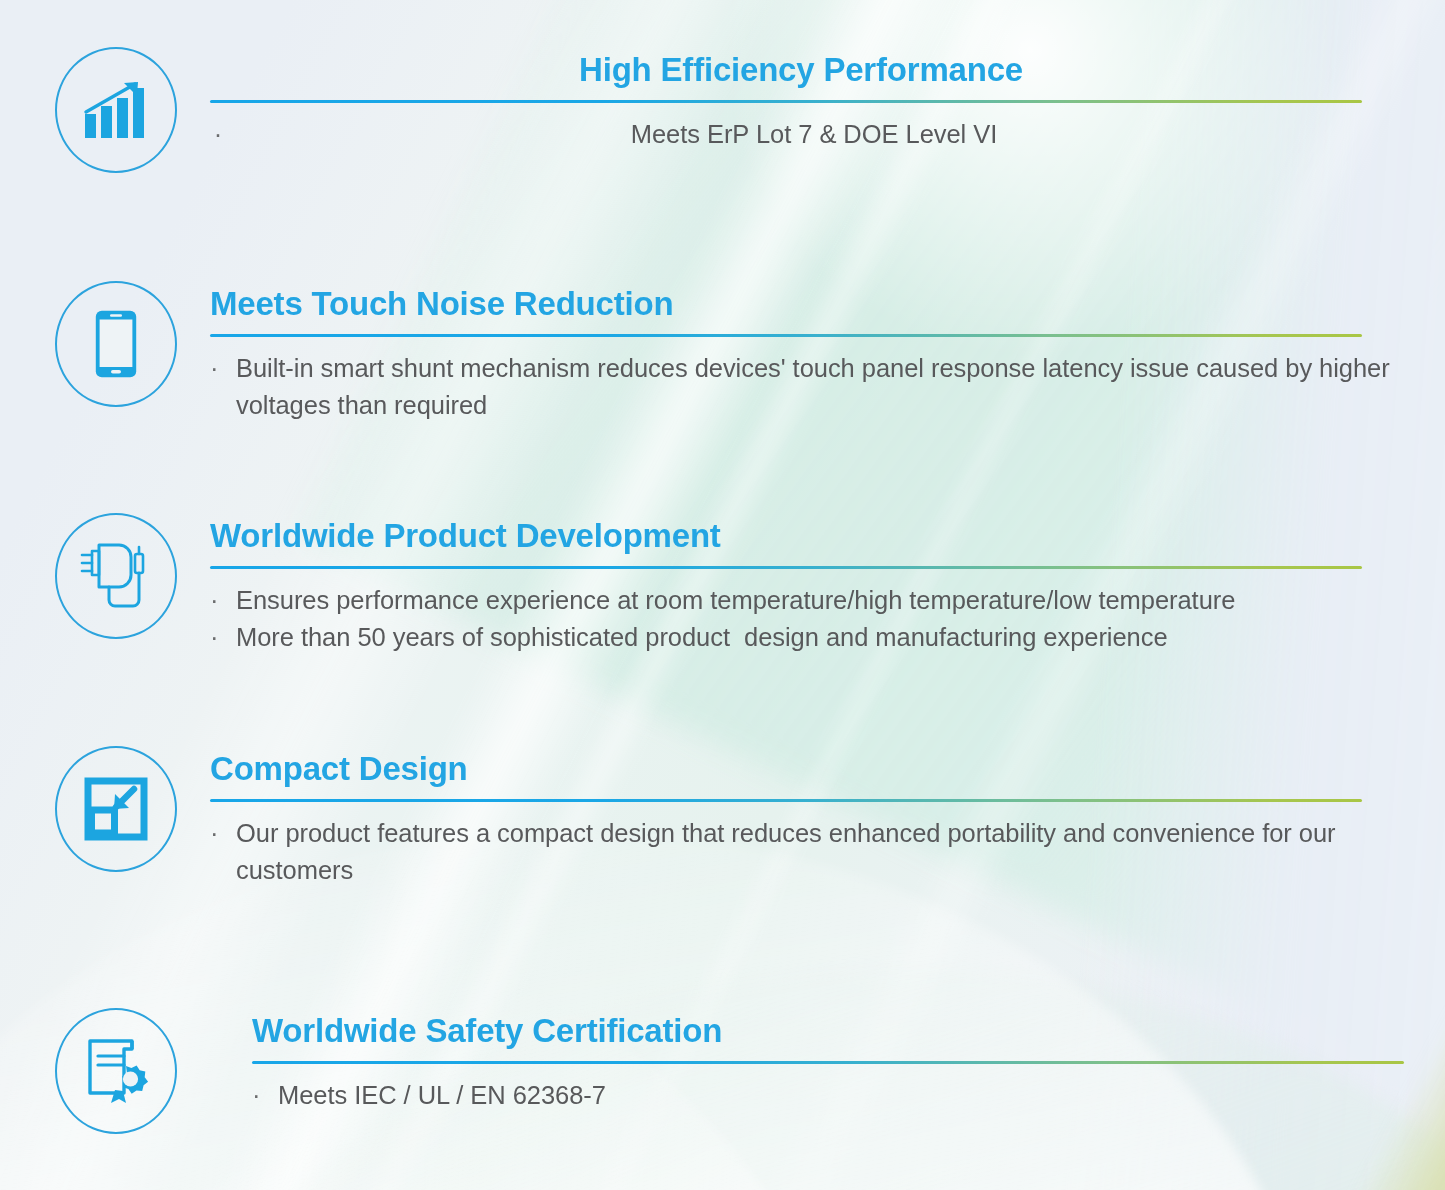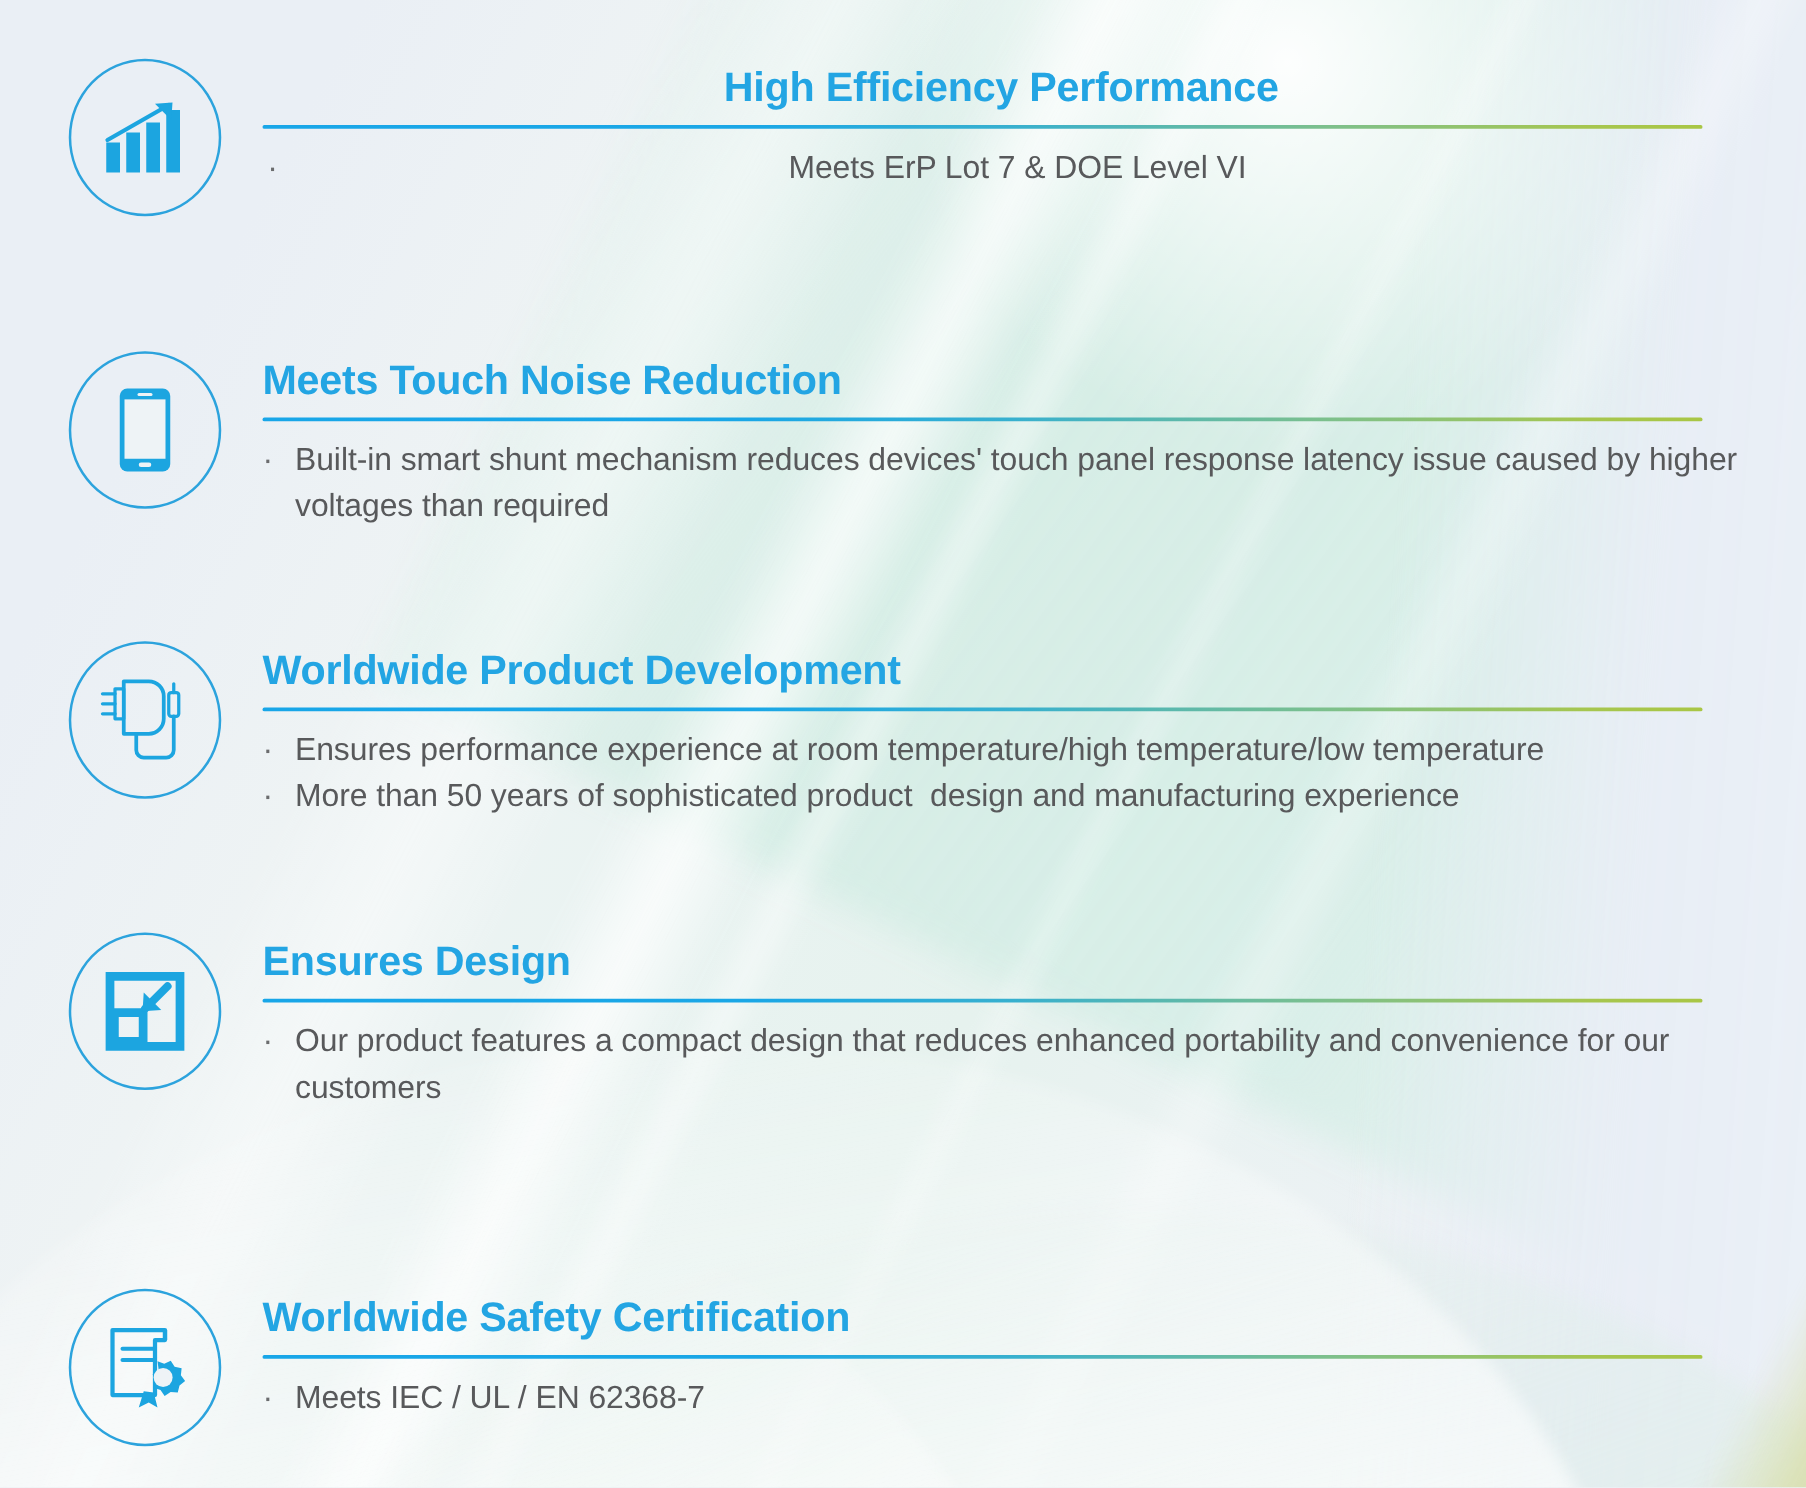--- a/index.html
+++ b/index.html
@@ -215,21 +215,21 @@
     line-height: 1.45;
   }
 
   .bullet-text { flex: 1 1 auto; white-space: pre-wrap; margin-left: 10px; }
 
   
   #feature-0 { top: 46px; text-align: center; }
   #feature-1 { top: 280px; }
   #feature-2 { top: 512px; }
   #feature-3 { top: 745px; }
-  #feature-4 { top: 1030px; }
+  #feature-4 { top: 1007px; gap: 42px; }
 
   #feature-0 .divider { width: 1152px; }
   #feature-1 .divider { width: 1152px; }
   #feature-2 .divider { width: 1152px; }
   #feature-3 .divider { width: 1152px; }
   #feature-4 .divider { width: 1152px; }
 </style>
 </head>
 <body>
 
@@ -343,21 +343,21 @@
           <path d="M4 4 h56 v56 h-56 z" fill="none" stroke="#1ca5e0" stroke-width="7"></path>
 
           <path d="M7.5 33 h23 v23 h-23 z" fill="none" stroke="#1ca5e0" stroke-width="7"></path>
 
           <path d="M50 12 L32 30" stroke="#1ca5e0" stroke-width="6.5" stroke-linecap="round"></path>
           <path d="M30 32 L31 17 L45 31 Z" fill="#1ca5e0"></path>
         </svg>
       </div>
     </div>
     <div class="feature-body">
-      <div class="feature-title">Ensures Design</div>
+      <div class="feature-title">Compact Design</div>
       <div class="divider"></div>
       <div class="bullets">
         <div class="bullet">
           <span class="bullet-dot">·</span>
           <span class="bullet-text">Our product features a compact design that reduces enhanced portability and convenience for our customers</span>
         </div>
       </div>
     </div>
   </div>
 

